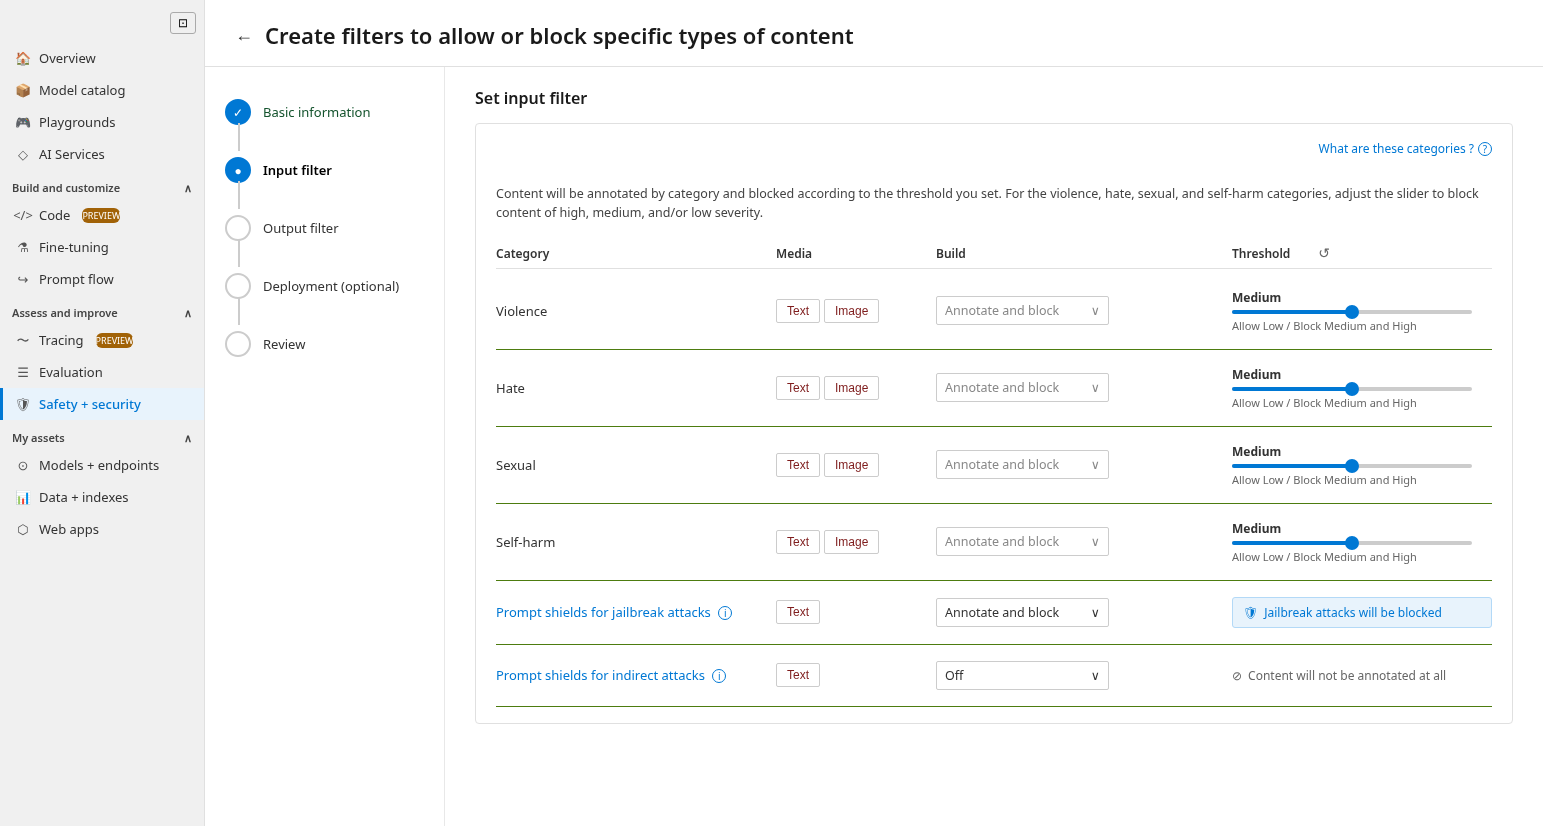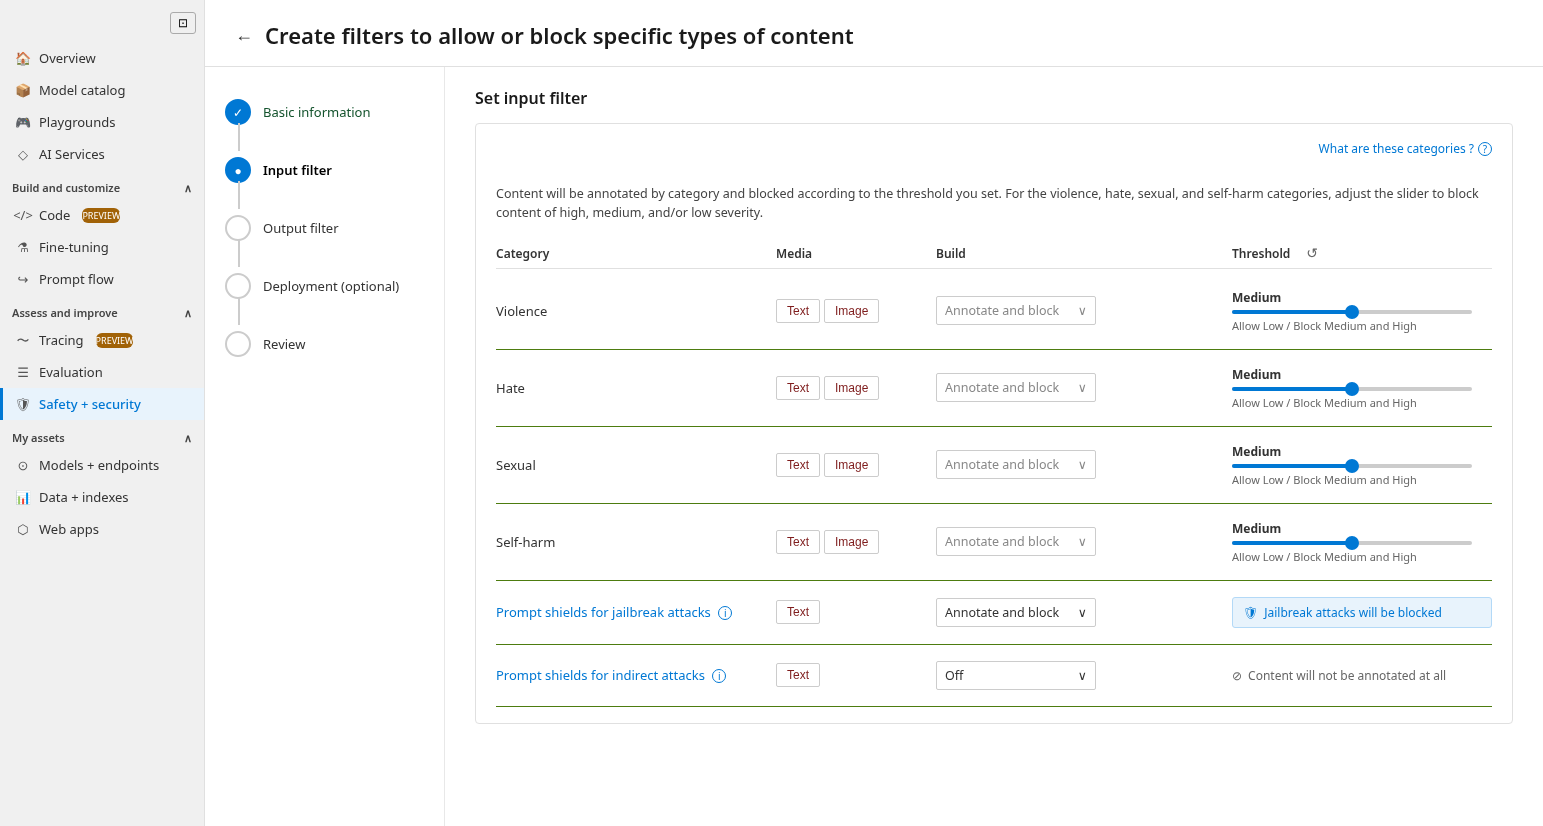--- a/index.html
+++ b/index.html
@@ -238,21 +238,21 @@
       color: #7f1d1d;
     }
     .action-dropdown {
       display: flex;
       align-items: center;
       border: 1px solid #ccc;
       border-radius: 2px;
       padding: 5px 8px;
       background: white;
       cursor: pointer;
-      width: 160px;
+      width: 173px;
       justify-content: space-between;
       font-size: 12.5px;
       color: #888;
     }
     .threshold-cell {
       display: flex;
       flex-direction: column;
       gap: 4px;
     }
     .threshold-label {
@@ -449,21 +449,21 @@
             <span style="border:1px solid #0078d4;border-radius:50%;width:14px;height:14px;display:inline-flex;align-items:center;justify-content:center;font-size:10px;">?</span>
           </span>
         </div>
 
         <p class="info-text">Content will be annotated by category and blocked according to the threshold you set. For the violence, hate, sexual, and self-harm categories, adjust the slider to block content of high, medium, and/or low severity.</p>
 
         <div class="table-header">
           <span>Category</span>
           <span>Media</span>
           <span>Build</span>
-          <span style="display:flex;align-items:center;gap:8px;">
+          <span style="display:flex;align-items:center;gap:20px;">
             <span>Threshold</span>
             <button class="reset-btn" style="margin-left:8px;">↺</button>
           </span>
         </div>
 
         <div class="table-row">
           <span class="category-name">Violence</span>
           <div class="media-buttons">
             <button class="media-btn">Text</button>
             <button class="media-btn">Image</button>

